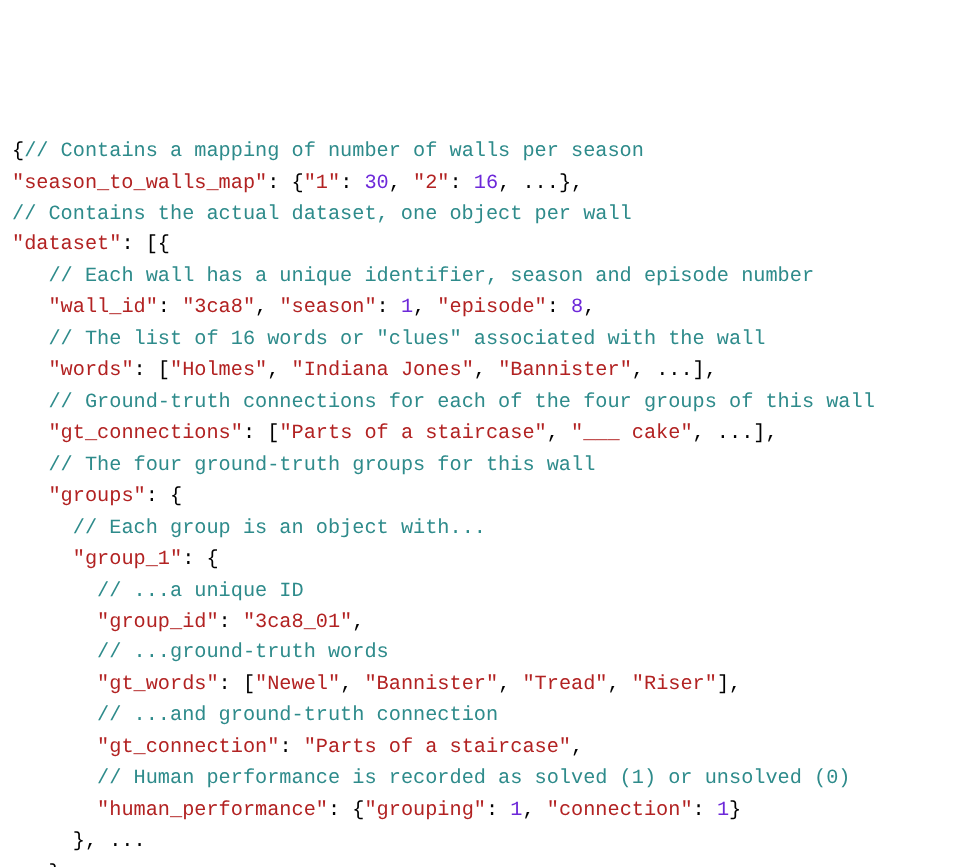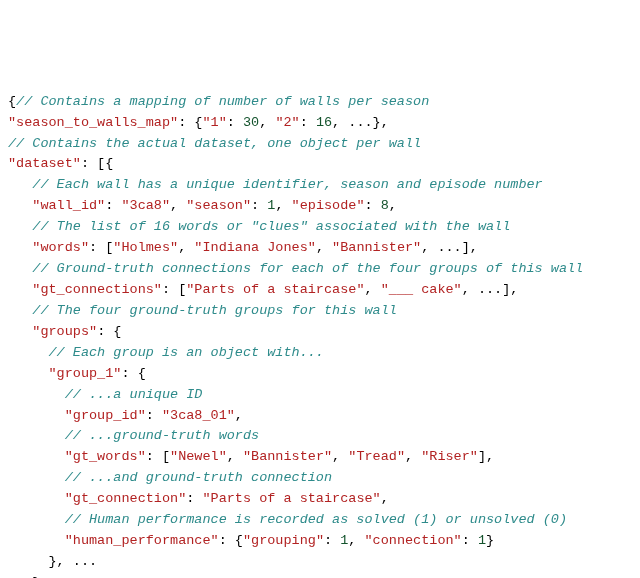--- a/index.html
+++ b/index.html
@@ -8,22 +8,22 @@
     background: #ffffff;
     font-family: "Courier New", Courier, monospace;
     font-size: 13.5px;
     line-height: 1.55;
     white-space: pre;
     color: #000000;
   }
   .p { color: #000000; }          
   .k { color: #b22222; }          
   .s { color: #b22222; }          
-  .c { color: #2e8b8b; font-style: italic; } 
-  .n { color: #14532d; }          
+  .c { color: #2e8b8b; } 
+  .n { color: #6d28d9; }          
   .code-block { display: block; }
 </style>
 </head>
 <body>
 
 
 
 <div class="code-block" id="code-root"><div><span class="p">{</span><span class="c">// Contains a mapping of number of walls per season</span></div><div><span class="k">"season_to_walls_map"</span><span class="p">: {</span><span class="k">"1"</span><span class="p">: </span><span class="n">30</span><span class="p">, </span><span class="k">"2"</span><span class="p">: </span><span class="n">16</span><span class="p">, ...},</span></div><div><span class="c">// Contains the actual dataset, one object per wall</span></div><div><span class="k">"dataset"</span><span class="p">: [{</span></div><div><span class="p">   </span><span class="c">// Each wall has a unique identifier, season and episode number</span></div><div><span class="p">   </span><span class="k">"wall_id"</span><span class="p">: </span><span class="s">"3ca8"</span><span class="p">, </span><span class="k">"season"</span><span class="p">: </span><span class="n">1</span><span class="p">, </span><span class="k">"episode"</span><span class="p">: </span><span class="n">8</span><span class="p">,</span></div><div><span class="p">   </span><span class="c">// The list of 16 words or "clues" associated with the wall</span></div><div><span class="p">   </span><span class="k">"words"</span><span class="p">: [</span><span class="s">"Holmes"</span><span class="p">, </span><span class="s">"Indiana Jones"</span><span class="p">, </span><span class="s">"Bannister"</span><span class="p">, ...],</span></div><div><span class="p">   </span><span class="c">// Ground-truth connections for each of the four groups of this wall</span></div><div><span class="p">   </span><span class="k">"gt_connections"</span><span class="p">: [</span><span class="s">"Parts of a staircase"</span><span class="p">, </span><span class="s">"___ cake"</span><span class="p">, ...],</span></div><div><span class="p">   </span><span class="c">// The four ground-truth groups for this wall</span></div><div><span class="p">   </span><span class="k">"groups"</span><span class="p">: {</span></div><div><span class="p">     </span><span class="c">// Each group is an object with...</span></div><div><span class="p">     </span><span class="k">"group_1"</span><span class="p">: {</span></div><div><span class="p">       </span><span class="c">// ...a unique ID</span></div><div><span class="p">       </span><span class="k">"group_id"</span><span class="p">: </span><span class="s">"3ca8_01"</span><span class="p">,</span></div><div><span class="p">       </span><span class="c">// ...ground-truth words</span></div><div><span class="p">       </span><span class="k">"gt_words"</span><span class="p">: [</span><span class="s">"Newel"</span><span class="p">, </span><span class="s">"Bannister"</span><span class="p">, </span><span class="s">"Tread"</span><span class="p">, </span><span class="s">"Riser"</span><span class="p">],</span></div><div><span class="p">       </span><span class="c">// ...and ground-truth connection</span></div><div><span class="p">       </span><span class="k">"gt_connection"</span><span class="p">: </span><span class="s">"Parts of a staircase"</span><span class="p">,</span></div><div><span class="p">       </span><span class="c">// Human performance is recorded as solved (1) or unsolved (0)</span></div><div><span class="p">       </span><span class="k">"human_performance"</span><span class="p">: {</span><span class="k">"grouping"</span><span class="p">: </span><span class="n">1</span><span class="p">, </span><span class="k">"connection"</span><span class="p">: </span><span class="n">1</span><span class="p">}</span></div><div><span class="p">     }, ...</span></div><div><span class="p">   }</span></div></div>
 
 

